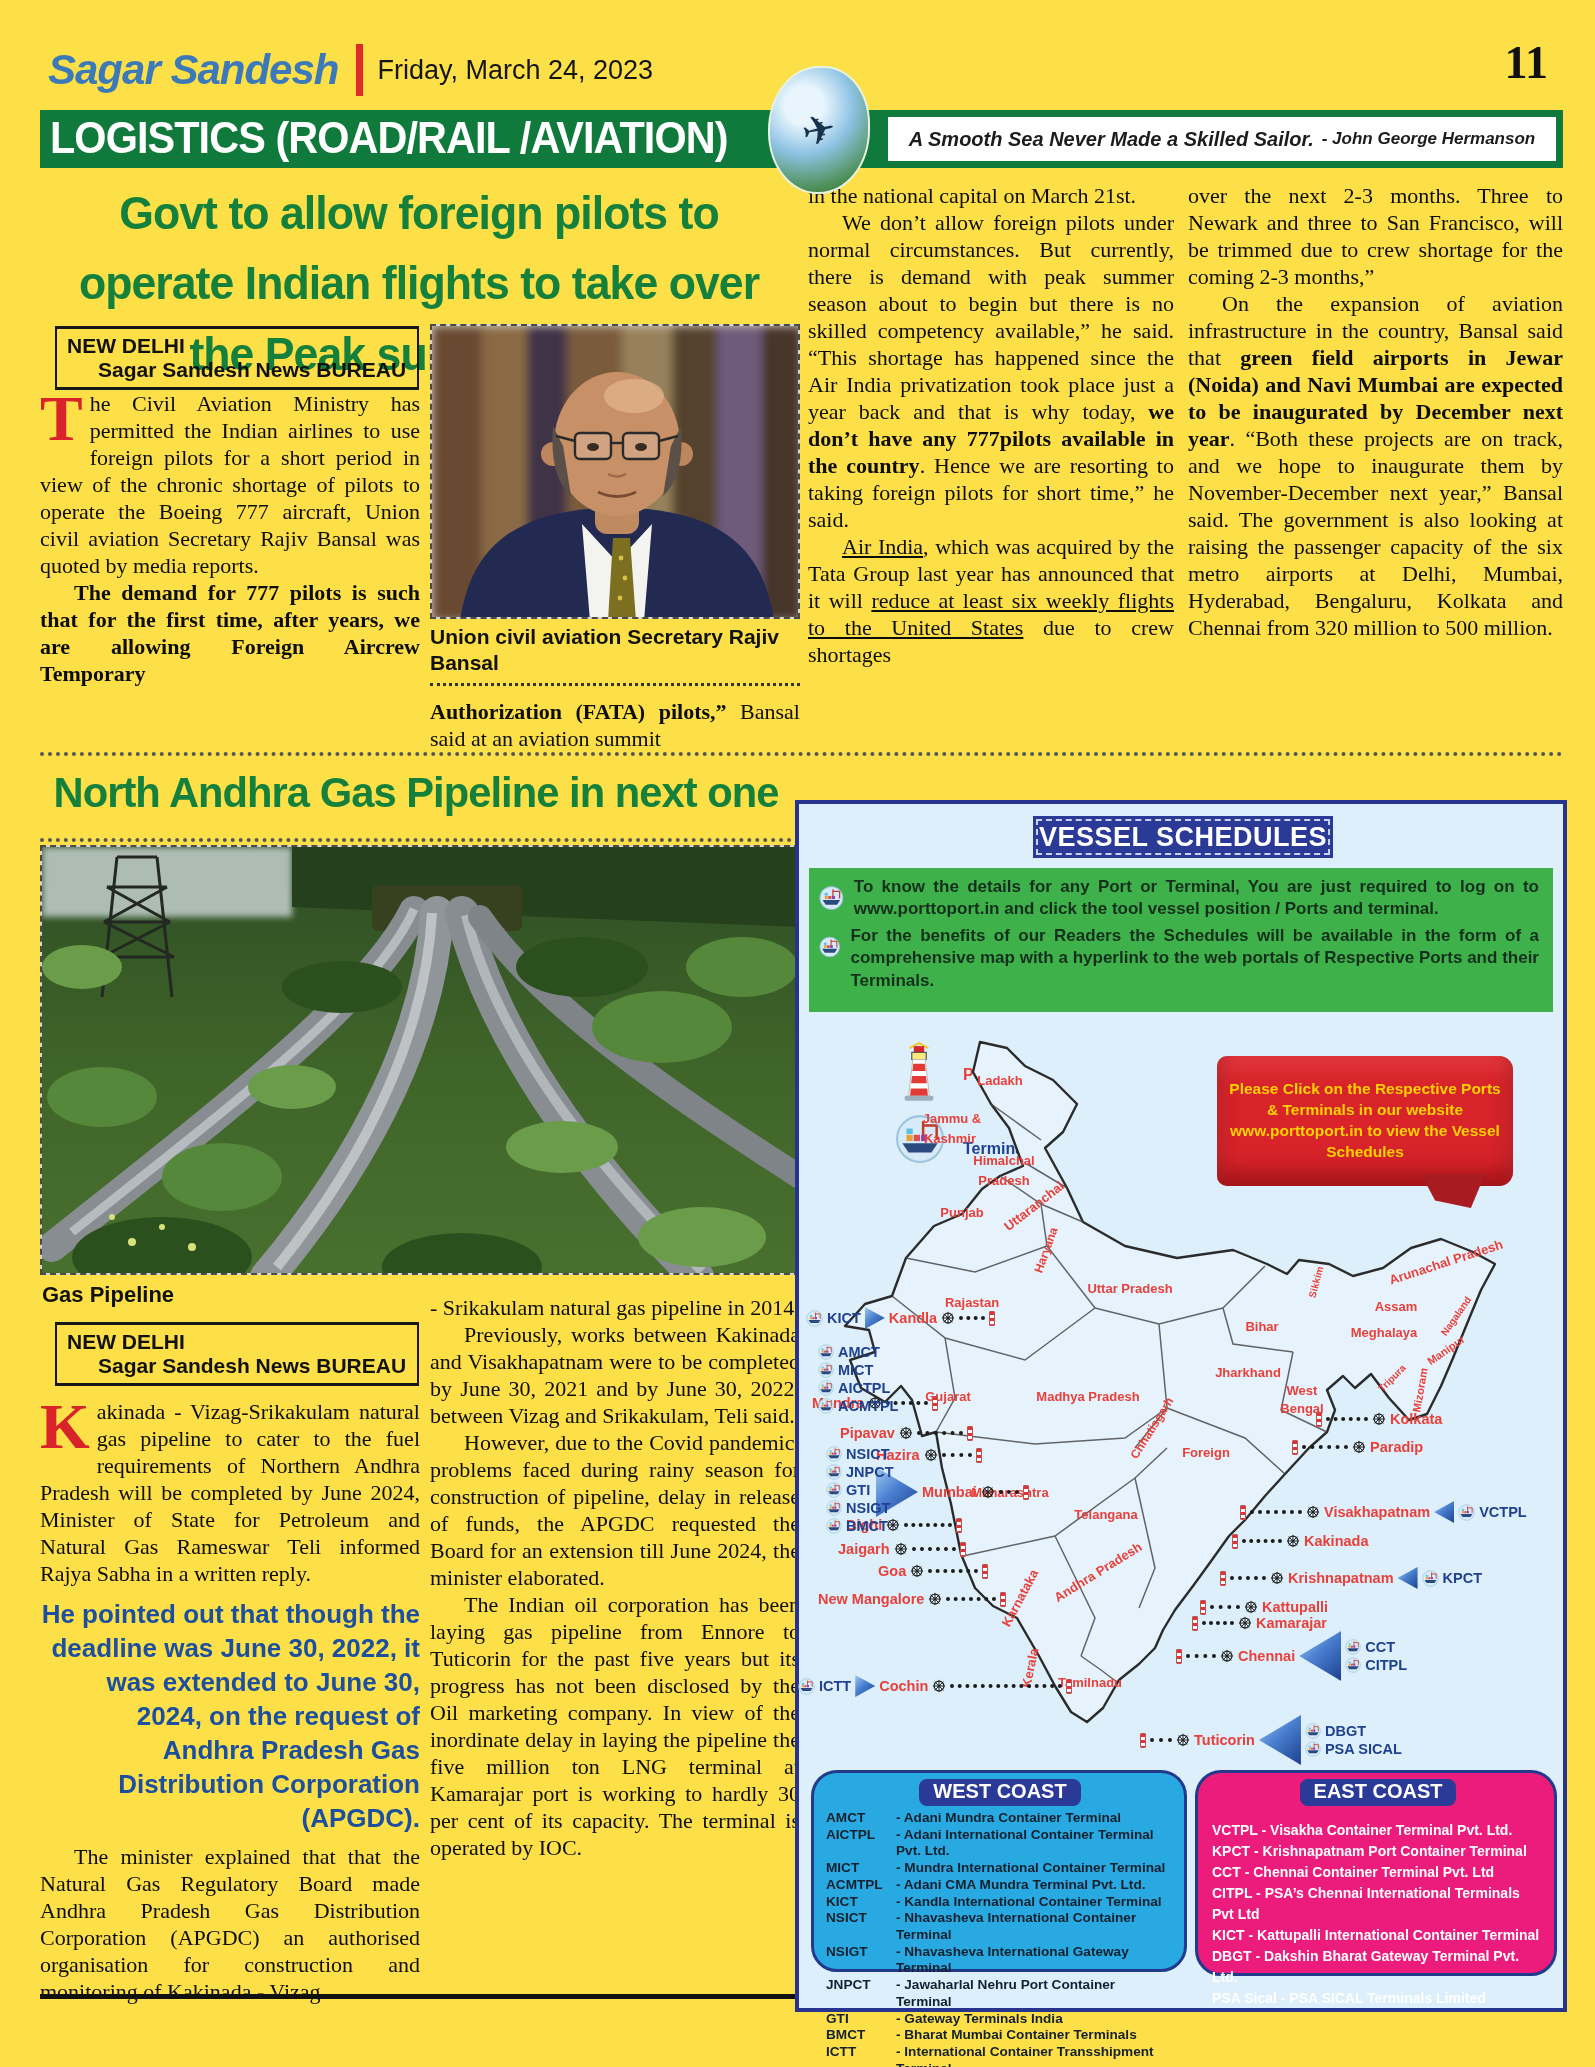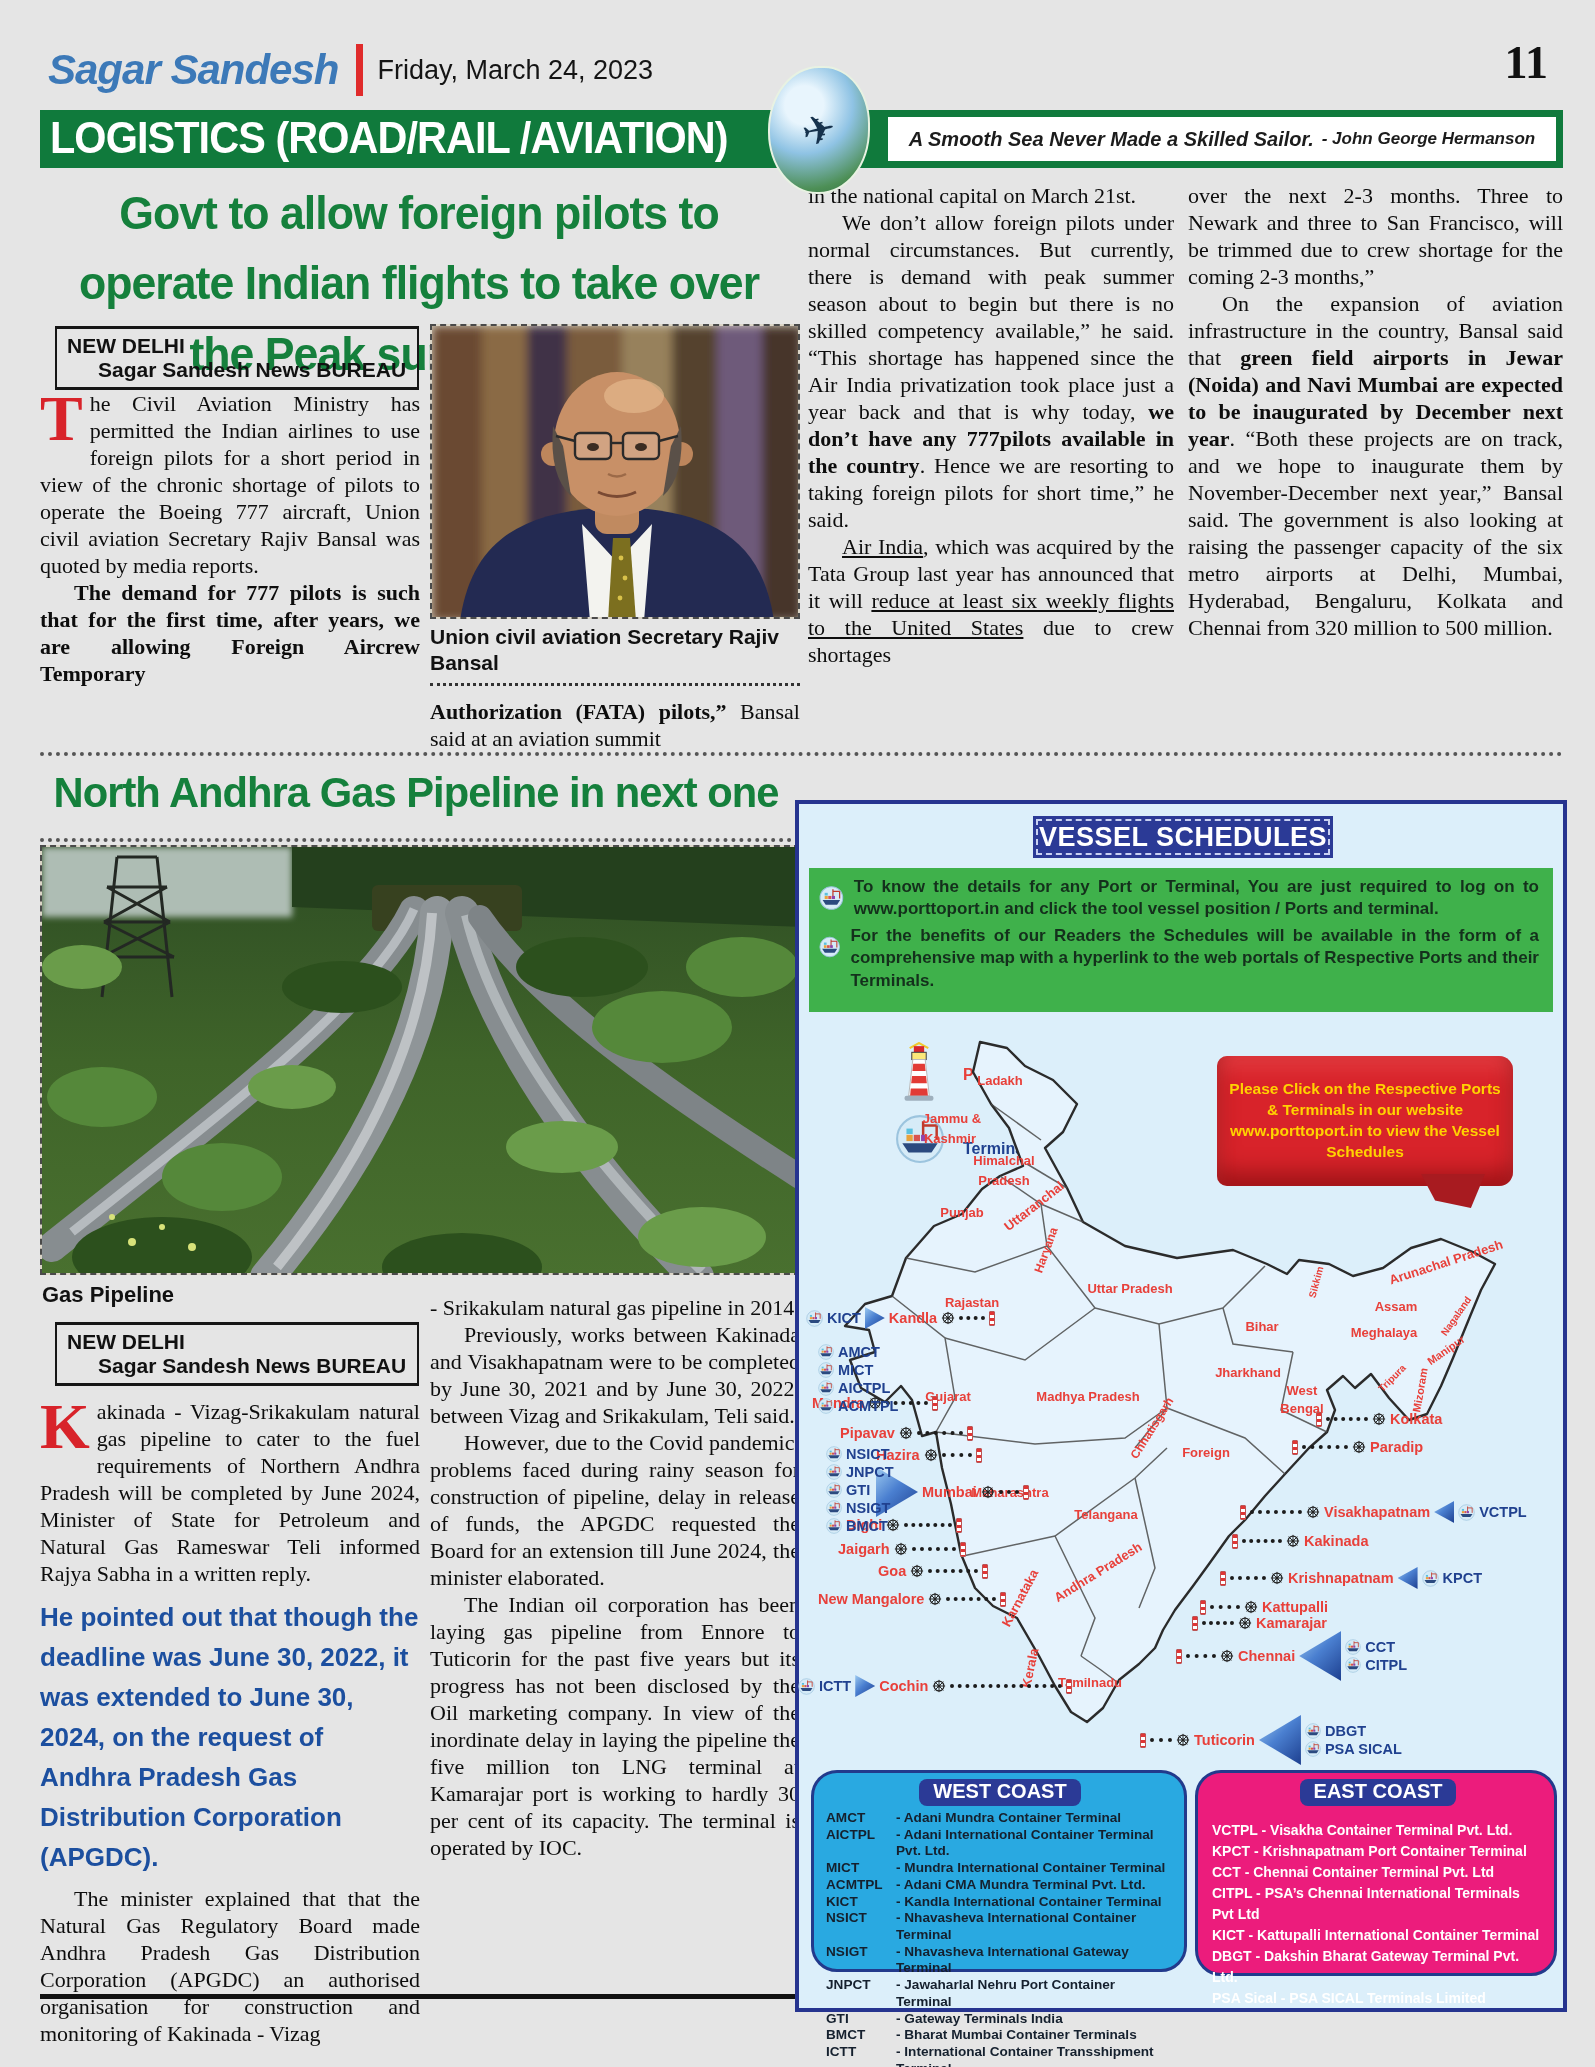--- a/index.html
+++ b/index.html
@@ -1,17 +1,17 @@
 <!DOCTYPE html>
 <html><head>
 <meta charset="utf-8">
 <style>
   * { margin:0; padding:0; box-sizing:border-box; }
   html,body { background:#ffffff; }
-  .page { position:relative; width:1595px; height:2067px; background:#e5e5e5; overflow:hidden;
+  .page { position:relative; width:1595px; height:2067px; background:#fde047; overflow:hidden;
           font-family:"Liberation Sans", sans-serif; color:#111; }
 
   
   .masthead { position:absolute; left:48px; top:44px; width:1500px; height:60px; }
   .brand { display:inline-block; font-size:42px; font-weight:bold; font-style:italic;
            color:#3c79b8; letter-spacing:-1px; vertical-align:middle; }
   .redbar { display:inline-block; width:7px; height:52px; background:#e02b2b; margin:0 14px 0 18px; vertical-align:middle; }
   .mdate { display:inline-block; font-size:27px; color:#141414; vertical-align:middle; }
   .pageno { position:absolute; right:0; top:-8px; font-family:"Liberation Serif", serif; font-weight:bold; font-size:46px; color:#111; }
 
@@ -44,22 +44,22 @@
   .col p { margin:0; }
   .col p.ind { text-indent:34px; }
   .dropcap { float:left; font-family:"Liberation Serif", serif; font-weight:bold; font-size:64px; line-height:.82;
              color:#d8232a; padding-right:7px; margin-top:3px; }
   .b { font-weight:bold; } .u { text-decoration:underline; }
   #a1-col1 { left:40px; top:390px; width:380px; height:358px; }
   #a1-col3 { left:808px; top:182px; width:366px; height:566px; }
   #a1-col4 { left:1188px; top:182px; width:375px; height:566px; }
   #a2-col1 { left:40px;  top:1398px; width:380px; height:600px; }
   #a2-col2 { left:430px; top:1294px; width:370px; height:700px; }
-  .bluepara { font-family:"Liberation Sans", sans-serif; font-weight:bold; font-size:26px; line-height:40px;
-              color:#1c4f9f; text-align:left; margin:10px 0 8px !important; }
+  .bluepara { font-family:"Liberation Sans", sans-serif; font-weight:bold; font-size:26px; line-height:34px;
+              color:#1c4f9f; text-align:right; margin:10px 0 8px !important; }
 
   
   .photo { position:absolute; border:2px dashed #4a4a4a; background:#dcd6c8; overflow:hidden; }
   #a1-photo { left:430px; top:324px; width:370px; height:295px; }
   #a2-photo { left:40px; top:845px; width:760px; height:430px; }
   .caption1 { position:absolute; left:430px; top:624px; width:370px; font-size:21px; font-weight:bold; color:#111;
               line-height:1.25; border-bottom:3px dotted #333; padding-bottom:6px; }
   .caption2 { position:absolute; left:42px; top:1282px; font-size:22px; font-weight:bold; color:#111; }
   #a1-col2text { left:430px; top:698px; width:370px; height:56px; }
 

